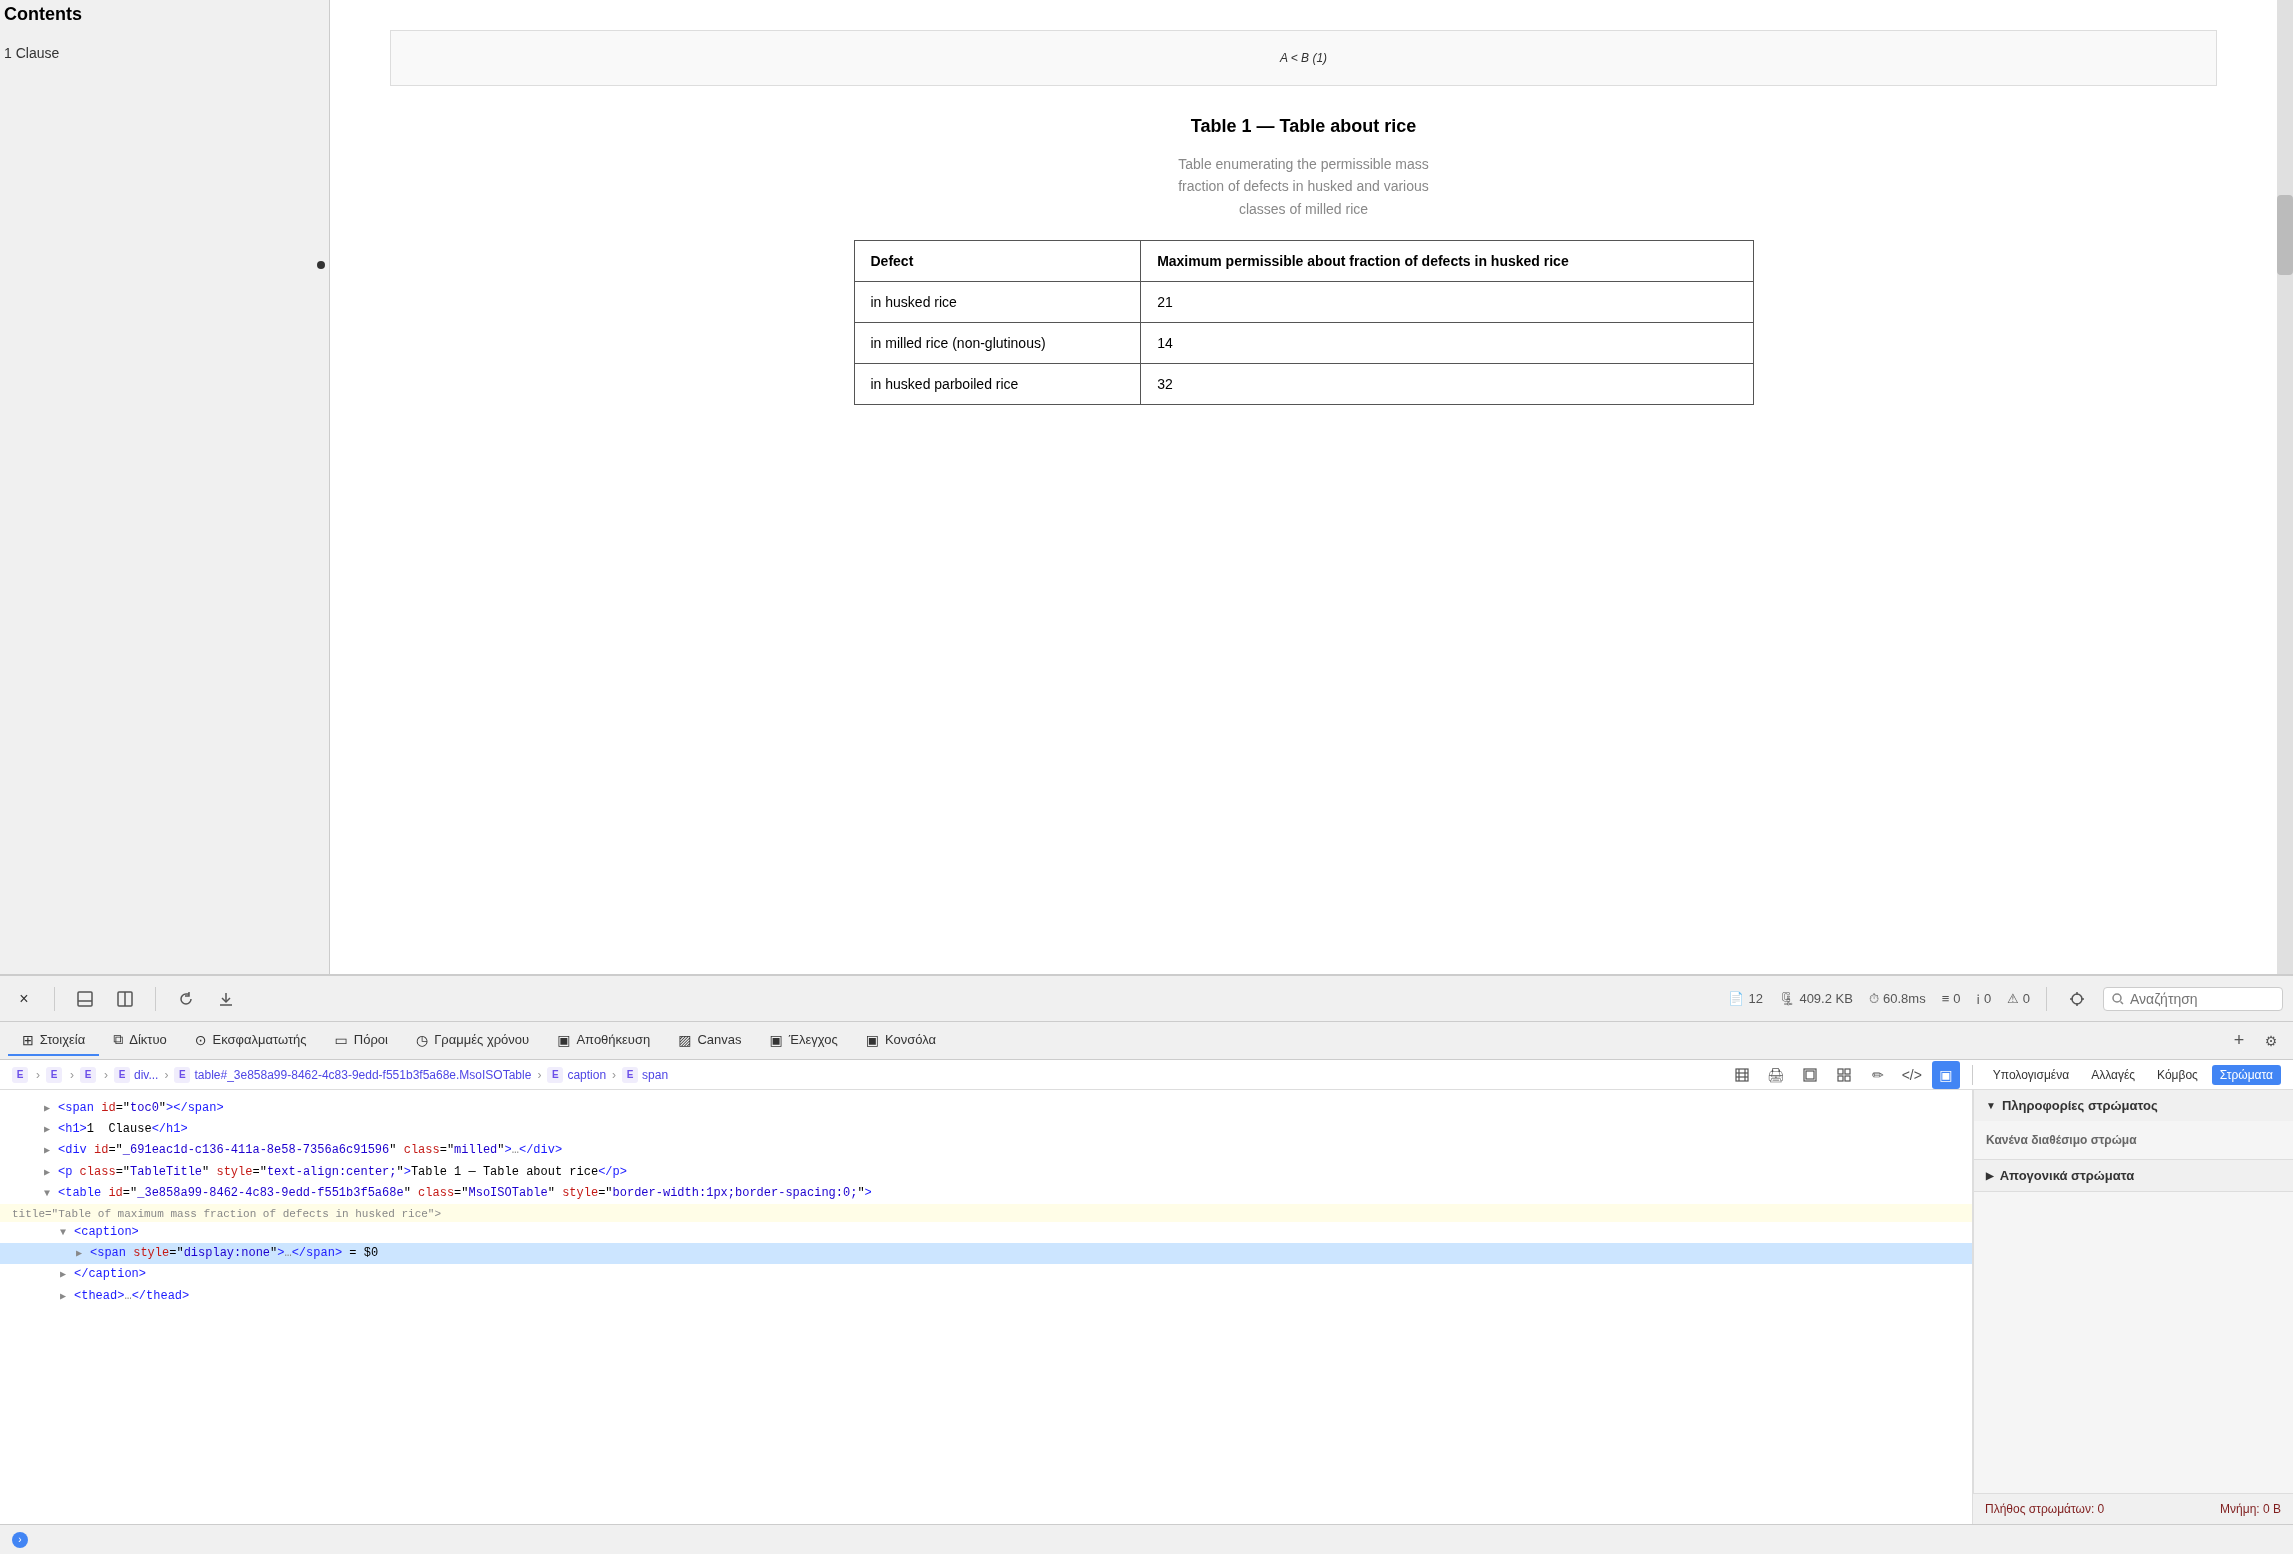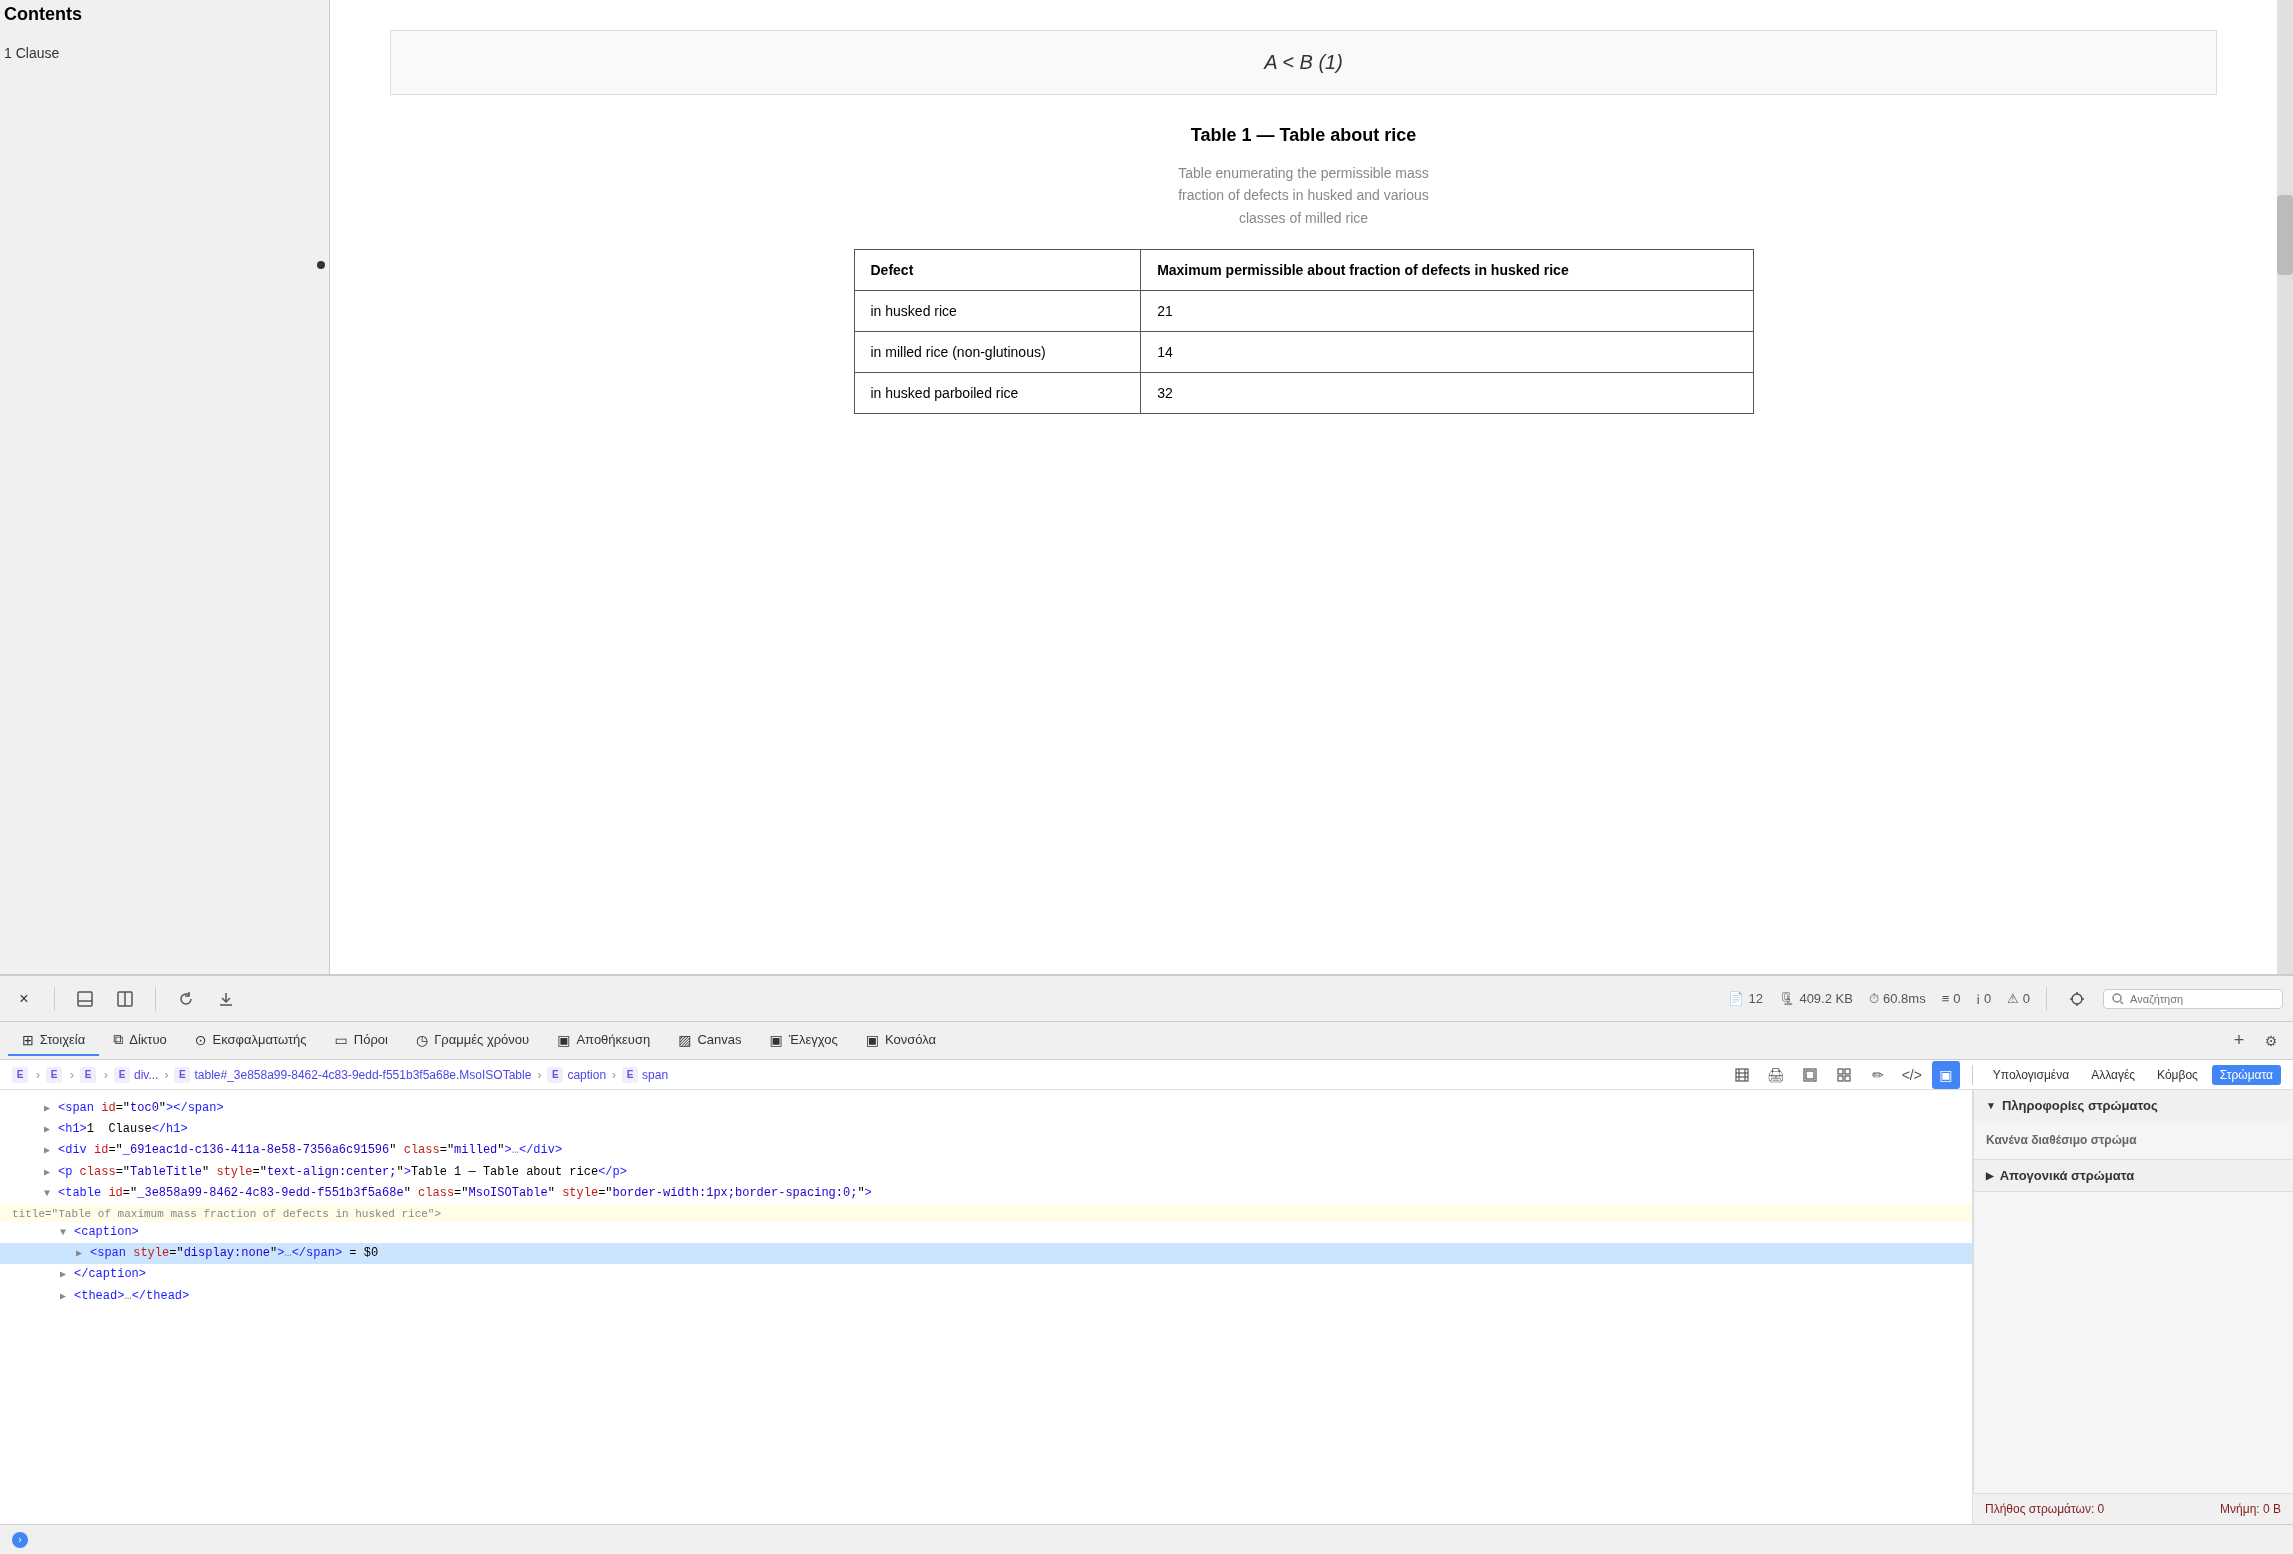--- a/index.html
+++ b/index.html
@@ -64,21 +64,21 @@
       position: relative;
     }
 
     .formula-area {
       text-align: center;
       padding: 20px;
       background: #f9f9f9;
       border: 1px solid #ddd;
       margin-bottom: 30px;
       font-style: italic;
-      font-size: 20px;
+      font-size: 12px;
       color: #333;
     }
 
     .table-title {
       text-align: center;
       font-weight: bold;
       font-size: 18px;
       margin-bottom: 16px;
       color: #000;
     }
@@ -524,21 +524,21 @@
         <line x1="1" y1="8" x2="4" y2="8"></line>
         <line x1="12" y1="8" x2="15" y2="8"></line>
       </svg>
     </div>
 
     <div class="search-box">
       <svg width="12" height="12" viewBox="0 0 12 12" fill="none" stroke="#888" stroke-width="1.5">
         <circle cx="5" cy="5" r="4"></circle>
         <line x1="8.5" y1="8.5" x2="11" y2="11"></line>
       </svg>
-      <input type="text" style="border: none; outline: none; font-size: 11px; width: 140px; background: transparent;" placeholder="Αναζήτηση">
+      <input type="text" style="border: none; outline: none; font-size: 14px; width: 140px; background: transparent;" placeholder="Αναζήτηση">
     </div>
   </div>
 
   <div class="devtools-tabs">
     <div class="devtools-tab active">
       <span class="devtools-tab-icon">⊞</span>
       <span>Στοιχεία</span>
     </div>
     <div class="devtools-tab">
       <span class="devtools-tab-icon">⧉</span>

